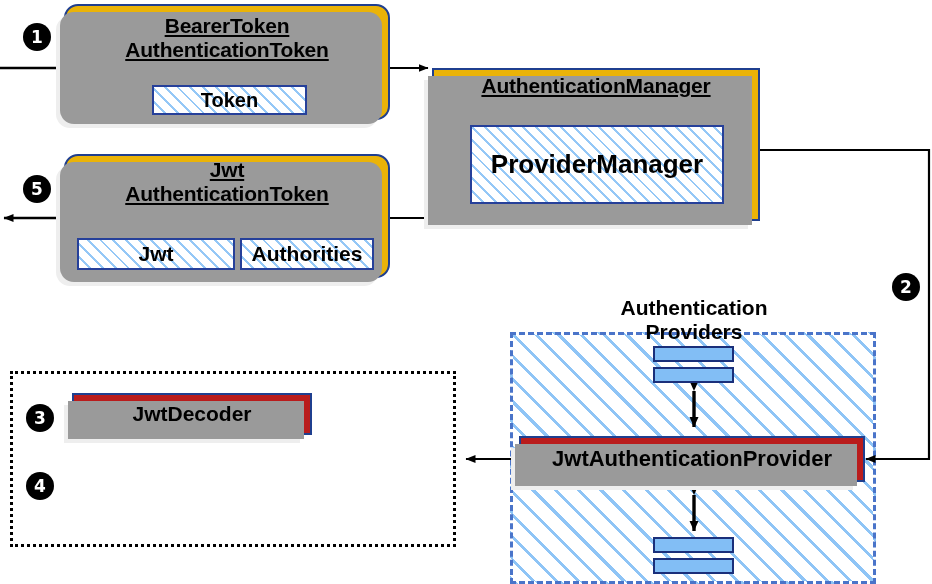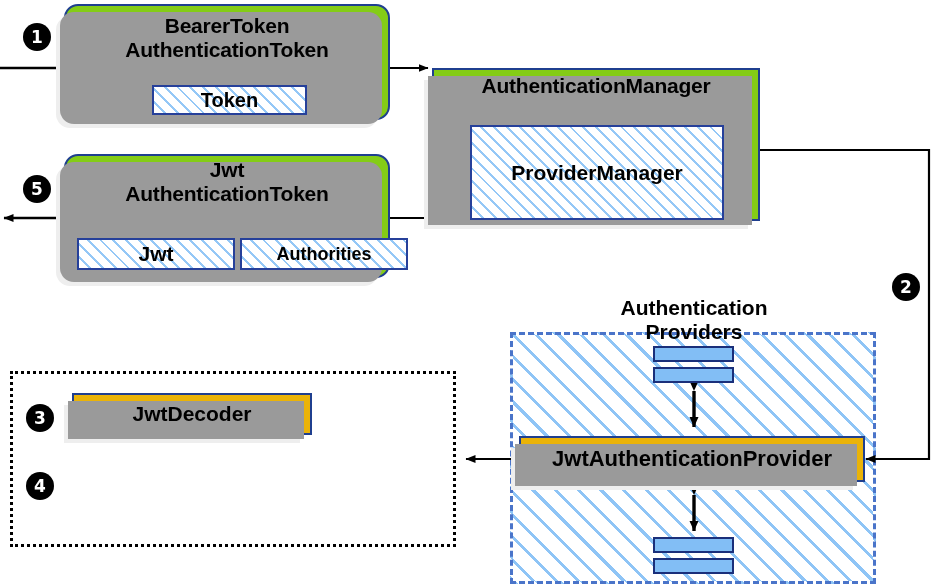--- a/index.html
+++ b/index.html
@@ -14,26 +14,27 @@
     overflow:hidden;
     background:#ffffff;
   }
   .layer{position:absolute;left:0;top:0;width:932px;height:584px;}
   #svg-lines{z-index:5;pointer-events:none;}
 
   
   .node{
     position:absolute;
     box-sizing:border-box;
-    background:#84cc16;
+    background:#eab308;
     border:2px solid #1f3f8f;
     display:flex;
     flex-direction:column;
     align-items:center;
     z-index:10;
+    text-decoration:underline;
   }
   .node.rounded{border-radius:14px;}
   
   .node.shadowed::before,
   .node.shadowed::after{
     content:"";
     position:absolute;
     z-index:-2;
     background:#eeeeee;
     left:-10px;top:10px;
@@ -128,21 +129,21 @@
     text-align:center;
     line-height:1.12;
     white-space:pre-line;
     z-index:6;
   }
 
   
   .flat-node{
     position:absolute;
     box-sizing:border-box;
-    background:#eab308;
+    background:#b91c1c;
     border:2px solid #1f3f8f;
     display:flex;align-items:center;justify-content:center;
     font-weight:bold;color:#000;
     z-index:10;
   }
   .flat-node::before,
   .flat-node::after{
     content:"";
     position:absolute;
     z-index:-2;
@@ -200,26 +201,26 @@
   <div class="node rounded shadowed" style="left:64px;top:4px;width:326px;height:116px;padding-top:8px;">
     <div class="node-title" style="font-size:21px;">BearerToken
 AuthenticationToken</div>
     <div class="hatch" style="position:absolute;left:86px;top:79px;width:155px;height:30px;font-size:20px;">Token</div>
   </div>
 
   <div class="node rounded shadowed" style="left:64px;top:154px;width:326px;height:124px;padding-top:2px;">
     <div class="node-title" style="font-size:21px;">Jwt
 AuthenticationToken</div>
     <div class="hatch" style="position:absolute;left:11px;top:82px;width:158px;height:32px;font-size:21px;">Jwt</div>
-    <div class="hatch" style="position:absolute;left:174px;top:82px;width:168px;height:32px;font-size:18px;">Authorities</div>
+    <div class="hatch" style="position:absolute;left:174px;top:82px;width:134px;height:32px;font-size:21px;">Authorities</div>
   </div>
 
   <div class="node shadowed" style="left:432px;top:68px;width:328px;height:153px;padding-top:4px;">
     <div class="node-title" style="font-size:21px;">AuthenticationManager</div>
-    <div class="hatch" style="position:absolute;left:36px;top:55px;width:254px;height:95px;font-size:21px;">ProviderManager</div>
+    <div class="hatch" style="position:absolute;left:36px;top:55px;width:254px;height:79px;font-size:26px;">ProviderManager</div>
   </div>
 
   <div class="group-caption" style="left:588px;top:268px;width:212px;font-size:21px;margin-top:28px;">Authentication
 Providers</div>
 
   <div class="dashed-hatch-box" style="left:510px;top:332px;width:366px;height:252px;"></div>
 
   <div class="bar" style="left:653px;top:346px;width:81px;height:16px;"></div>
   <div class="bar" style="left:653px;top:367px;width:81px;height:16px;"></div>
 

